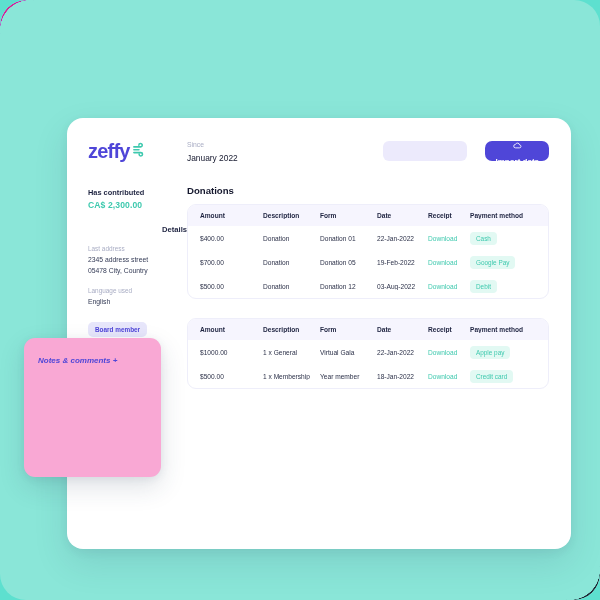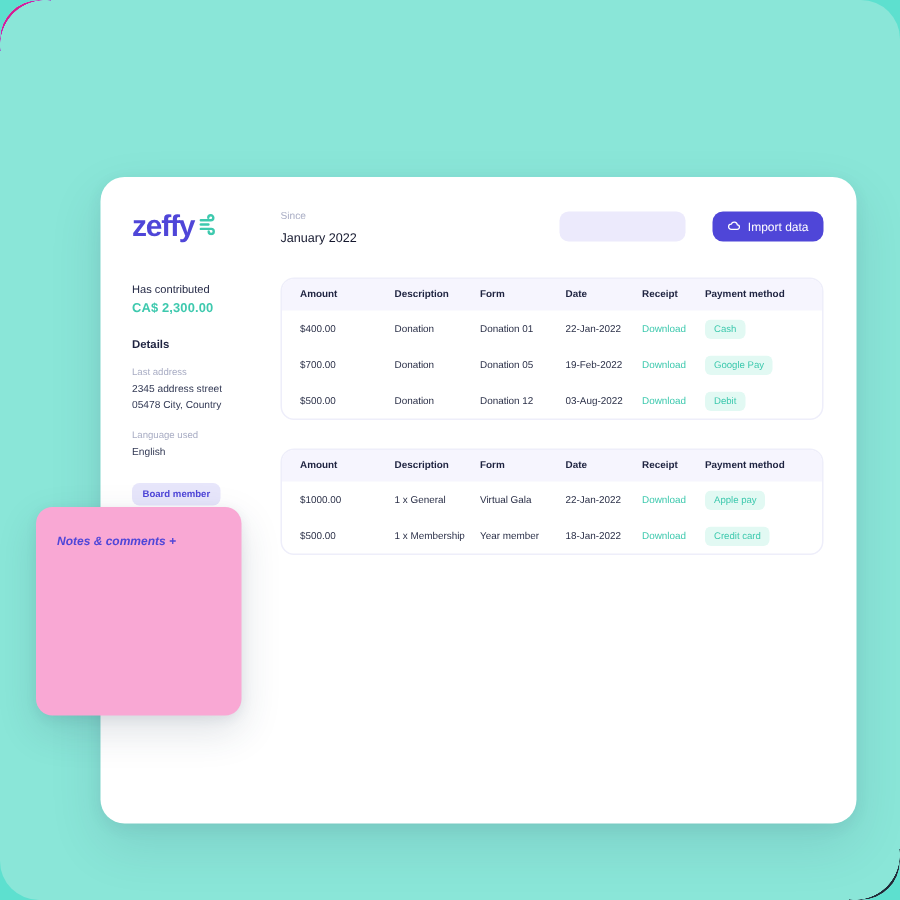--- a/index.html
+++ b/index.html
@@ -55,36 +55,37 @@
   .logo-word {
     font-size: 20px;
     font-weight: bold;
     letter-spacing: -0.8px;
     color: #4f46d8;
   }
   .logo-mark { display: block; }
 
   .side-label {
     font-size: 7.4px;
-    font-weight: normal;
+    font-weight: bold;
     color: #1e2340;
     margin-bottom: 3px;
   }
   .side-amount {
     font-size: 8.6px;
     font-weight: bold;
     color: #3ec9ae;
     letter-spacing: 0.1px;
     margin-bottom: 15px;
   }
   .side-heading {
     font-size: 7.6px;
     font-weight: bold;
     color: #1e2340;
     margin-bottom: 11px;
+    text-align: right;
   }
   .side-muted {
     font-size: 6.4px;
     color: #a9adc4;
     margin-bottom: 3px;
   }
   .side-value {
     font-size: 6.8px;
     color: #333a55;
     line-height: 1.55;
@@ -159,23 +160,24 @@
     align-items: center;
     gap: 5px;
     height: 20px;
     padding: 0 10px;
     background: #4f46d8;
     border: none;
     border-radius: 7px;
     color: #ffffff;
     font-family: "Liberation Sans", sans-serif;
     font-size: 8px;
-    font-weight: normal;
+    font-weight: bold;
     cursor: pointer;
     white-space: nowrap;
+    flex-direction: column;
   }
 
   .section-title {
     font-size: 9.6px;
     font-weight: bold;
     color: #15182e;
     margin-bottom: 8px;
   }
   .section + .section { margin-top: 19px; }
 
@@ -320,20 +322,21 @@
           <span>
             <svg width="9" height="9" viewBox="0 0 16 16">
               <path d="M4.3 12.2h7.1a2.6 2.6 0 0 0 .3-5.2 3.8 3.8 0 0 0-7.3-.9 2.6 2.6 0 0 0-.1 6.1z" fill="none" stroke="#ffffff" stroke-width="1.5" stroke-linejoin="round"></path>
             </svg>
           </span>
           <span>Import data</span>
         </button>
       </div>
 
       <div class="section">
+        <div class="section-title">Donations</div>
         <div class="table">
           <div class="trow thead">
             <div class="cell c-amount">Amount</div>
             <div class="cell c-desc">Description</div>
             <div class="cell c-form">Form</div>
             <div class="cell c-date">Date</div>
             <div class="cell c-receipt">Receipt</div>
             <div class="cell c-pay">Payment method</div>
           </div>
 

